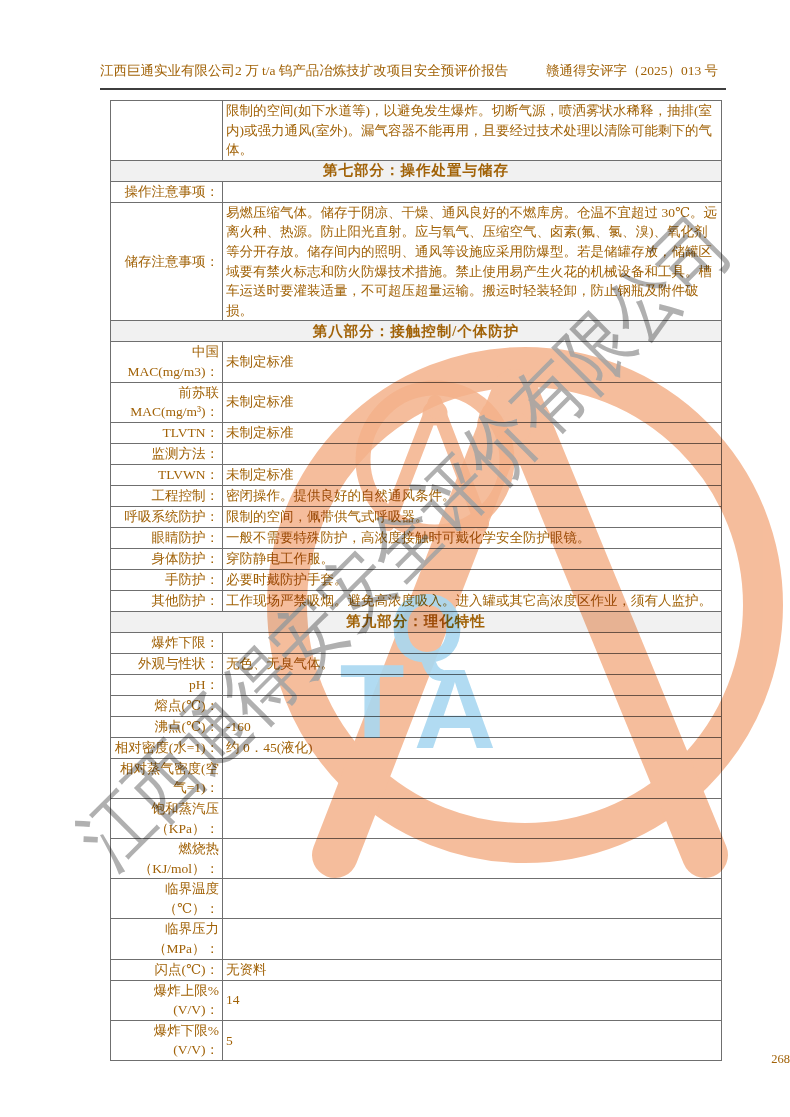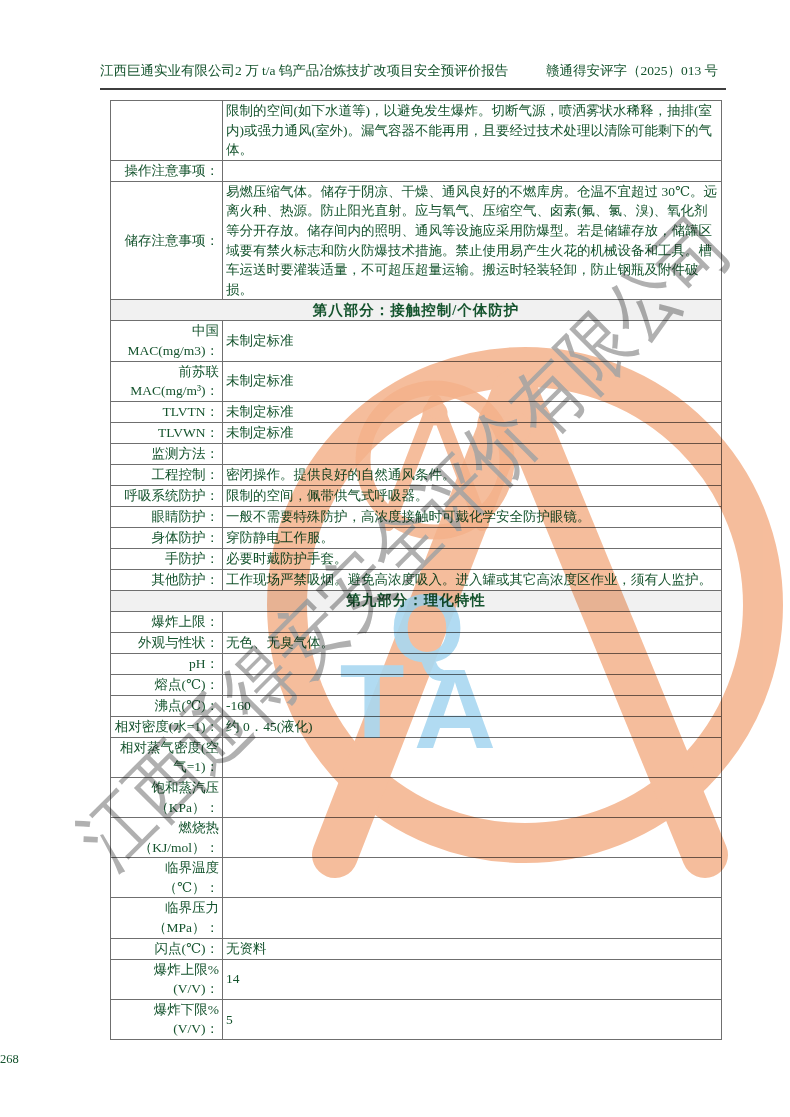--- a/index.html
+++ b/index.html
@@ -1,39 +1,39 @@
 <!DOCTYPE html>
 <html><head>
 <meta charset="utf-8">
 <style>
   html,body { margin:0; padding:0; background:#ffffff; }
   .page {
     position:relative; width:790px; height:1117px; margin:0 auto;
     background:#ffffff; overflow:hidden;
-    font-family:"Liberation Serif","DejaVu Serif",serif; color:#14532d;
+    font-family:"Liberation Serif","DejaVu Serif",serif; color:#a16207;
   }
   
   .hdr-left  { position:absolute; left:100px; top:62px; font-size:13.5px; white-space:nowrap; }
   .hdr-right { position:absolute; right:72px; top:62px; font-size:13.5px; white-space:nowrap; }
   .hdr-rule  { position:absolute; left:100px; top:88px; width:626px; height:2px; background:#3e3e3e; }
   
   table.msds {
     position:absolute; left:110px; top:100px; width:612px;
     border-collapse:collapse; table-layout:fixed;
     font-size:13.5px; line-height:19.6px;
   }
   table.msds td { border:1px solid #6f6f6f; padding:0 3px; vertical-align:middle; height:20px; }
   td.cell-label { width:112px; text-align:right; padding-right:2px;margin-left:16px; }
   td.cell-value { text-align:left; padding-left:5px;margin-top:40px; }
   td.cell-section {
     background:#f1f1f1; text-align:center; font-weight:bold;
     font-size:14.5px; letter-spacing:1px;
   }
   
-  .page-num { position:absolute; left:0; top:1052px; width:100%; text-align:left; font-size:12.5px; }
+  .page-num { position:absolute; left:0; top:1052px; width:100%; text-align:right; font-size:12.5px; }
   
   .watermark {
     position:absolute; left:0; top:0; width:790px; height:1117px;
     pointer-events:none; mix-blend-mode:multiply; z-index:5;
   }
 </style>
 </head>
 <body>
 
 <div class="page">
@@ -46,20 +46,23 @@
     <colgroup>
         <col style="width:112px">
         <col>
       </colgroup>
     <tbody id="table-body">
         <tr>
           <td class="cell-label"></td>
           <td class="cell-value">限制的空间(如下水道等)，以避免发生爆炸。切断气源，喷洒雾状水稀释，抽排(室内)或强力通风(室外)。漏气容器不能再用，且要经过技术处理以清除可能剩下的气体。</td>
         </tr>
         <tr>
+          <td colspan="2" class="cell-section">第七部分：操作处置与储存</td>
+        </tr>
+        <tr>
           <td class="cell-label">操作注意事项：</td>
           <td class="cell-value"></td>
         </tr>
         <tr>
           <td class="cell-label">储存注意事项：</td>
           <td class="cell-value">易燃压缩气体。储存于阴凉、干燥、通风良好的不燃库房。仓温不宜超过 30℃。远离火种、热源。防止阳光直射。应与氧气、压缩空气、卤素(氟、氯、溴)、氧化剂等分开存放。储存间内的照明、通风等设施应采用防爆型。若是储罐存放，储罐区域要有禁火标志和防火防爆技术措施。禁止使用易产生火花的机械设备和工具。槽车运送时要灌装适量，不可超压超量运输。搬运时轻装轻卸，防止钢瓶及附件破损。</td>
         </tr>
         <tr>
           <td colspan="2" class="cell-section">第八部分：接触控制/个体防护</td>
         </tr>
@@ -69,26 +72,26 @@
         </tr>
         <tr>
           <td class="cell-label">前苏联 MAC(mg/m³)：</td>
           <td class="cell-value">未制定标准</td>
         </tr>
         <tr>
           <td class="cell-label">TLVTN：</td>
           <td class="cell-value">未制定标准</td>
         </tr>
         <tr>
+          <td class="cell-label">监测方法：</td>
+          <td class="cell-value"></td>
+        </tr>
+        <tr>
           <td class="cell-label">TLVWN：</td>
           <td class="cell-value">未制定标准</td>
-        </tr>
-        <tr>
-          <td class="cell-label">监测方法：</td>
-          <td class="cell-value"></td>
         </tr>
         <tr>
           <td class="cell-label">工程控制：</td>
           <td class="cell-value">密闭操作。提供良好的自然通风条件。</td>
         </tr>
         <tr>
           <td class="cell-label">呼吸系统防护：</td>
           <td class="cell-value">限制的空间，佩带供气式呼吸器。</td>
         </tr>
         <tr>
@@ -104,21 +107,21 @@
           <td class="cell-value">必要时戴防护手套。</td>
         </tr>
         <tr>
           <td class="cell-label">其他防护：</td>
           <td class="cell-value">工作现场严禁吸烟。避免高浓度吸入。进入罐或其它高浓度区作业，须有人监护。</td>
         </tr>
         <tr>
           <td colspan="2" class="cell-section">第九部分：理化特性</td>
         </tr>
         <tr>
-          <td class="cell-label">爆炸上限：</td>
+          <td class="cell-label">爆炸下限：</td>
           <td class="cell-value"></td>
         </tr>
         <tr>
           <td class="cell-label">外观与性状：</td>
           <td class="cell-value">无色、无臭气体。</td>
         </tr>
         <tr>
           <td class="cell-label">pH：</td>
           <td class="cell-value"></td>
         </tr>

